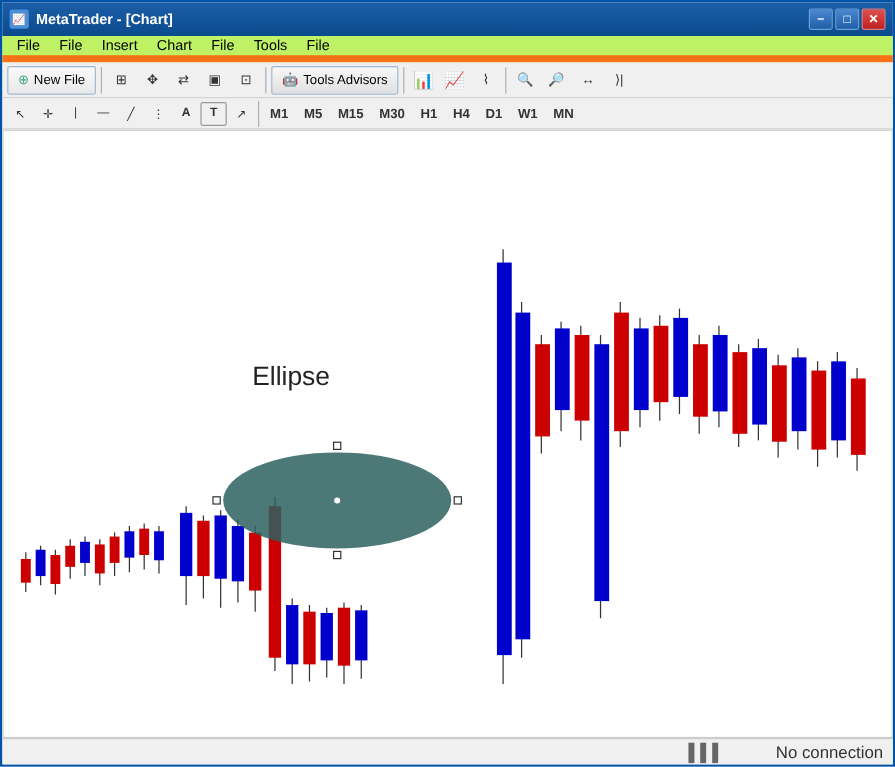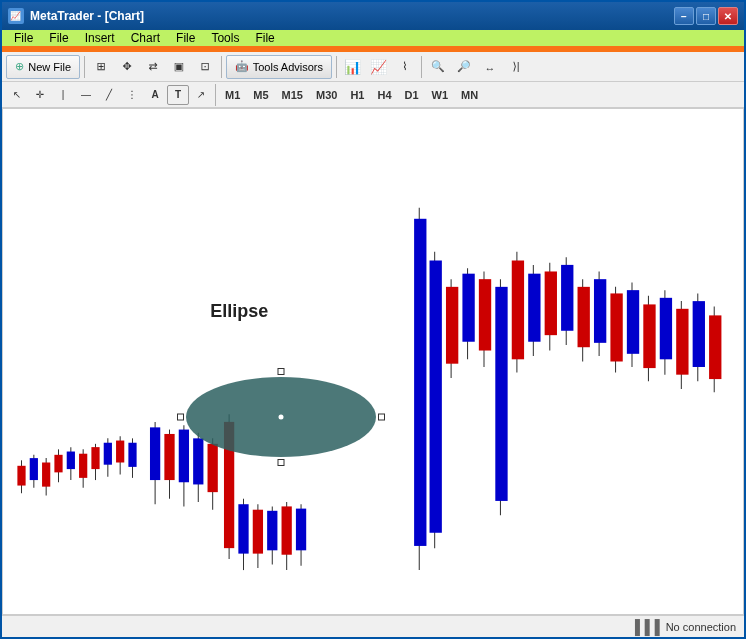--- a/index.html
+++ b/index.html
@@ -37,29 +37,29 @@
     .tool2-btn { width: 22px; height: 20px; border: 1px solid transparent; background: transparent; cursor: pointer; display: flex; align-items: center; justify-content: center; border-radius: 2px; font-size: 10px; color: #333; }
     .period-btn { padding: 0 5px; height: 20px; border: 1px solid transparent; background: transparent; cursor: pointer; font-size: 11px; font-weight: bold; color: #333; border-radius: 2px; }
 
     
     .chart-area { flex: 1; background: white; position: relative; overflow: hidden; border: 1px solid #ccc; }
 
     
     .chart-svg { width: 100%; height: 100%; }
 
     
-    .ellipse-label { position: absolute; top: 38%; left: 28%; font-size: 18px; font-weight: bold; color: #222; pointer-events: none; }
+    .ellipse-label { position: absolute; top: 38%; left: 28%; font-size: 22px; font-weight: normal; color: #222; pointer-events: none; }
 
     
     .ellipse-container { position: absolute; top: 55%; left: 26%; }
 
     
     .status-bar { height: 22px; background: #f0f0f0; border-top: 1px solid #ccc; display: flex; align-items: center; justify-content: flex-end; padding: 0 8px; gap: 6px; flex-shrink: 0; }
     .status-icon { font-size: 14px; color: #666; }
-    .status-text { font-size: 11px; color: #333; }
+    .status-text { font-size: 14px; color: #333; margin-left: 42px; }
 
     
     .handle { width: 7px; height: 7px; background: white; border: 1px solid #333; position: absolute; }
   </style>
 </head>
 <body>
 
 <div class="window">
 
   <div class="title-bar">

